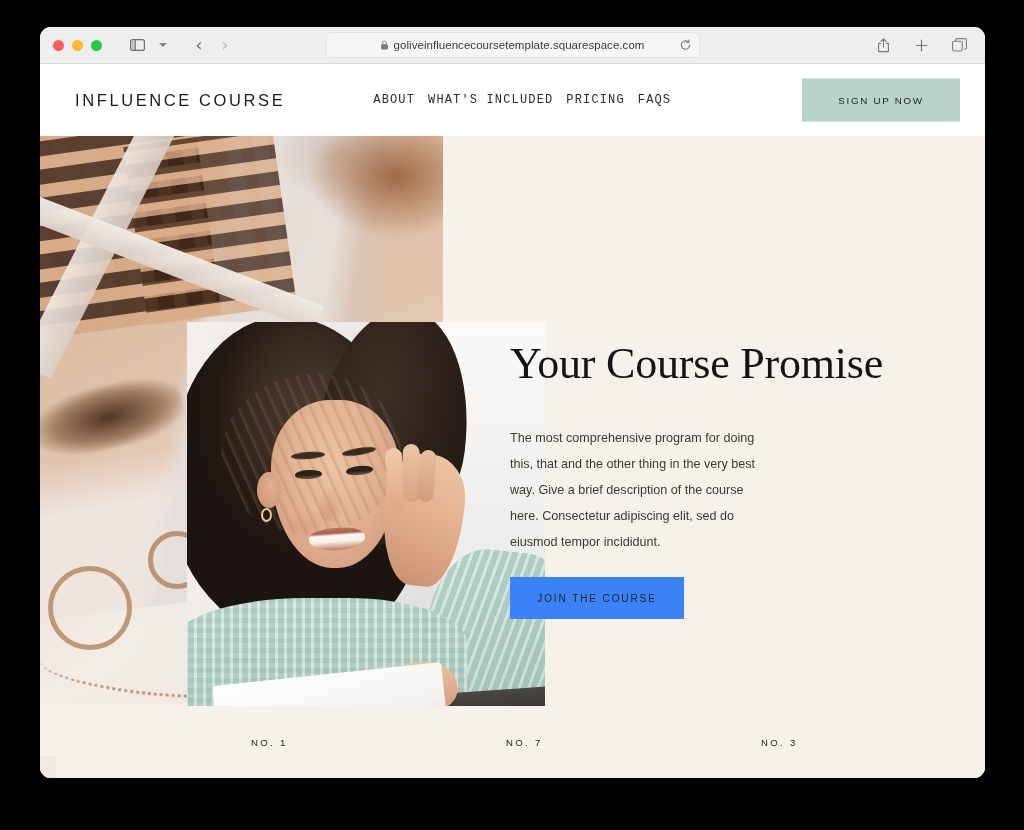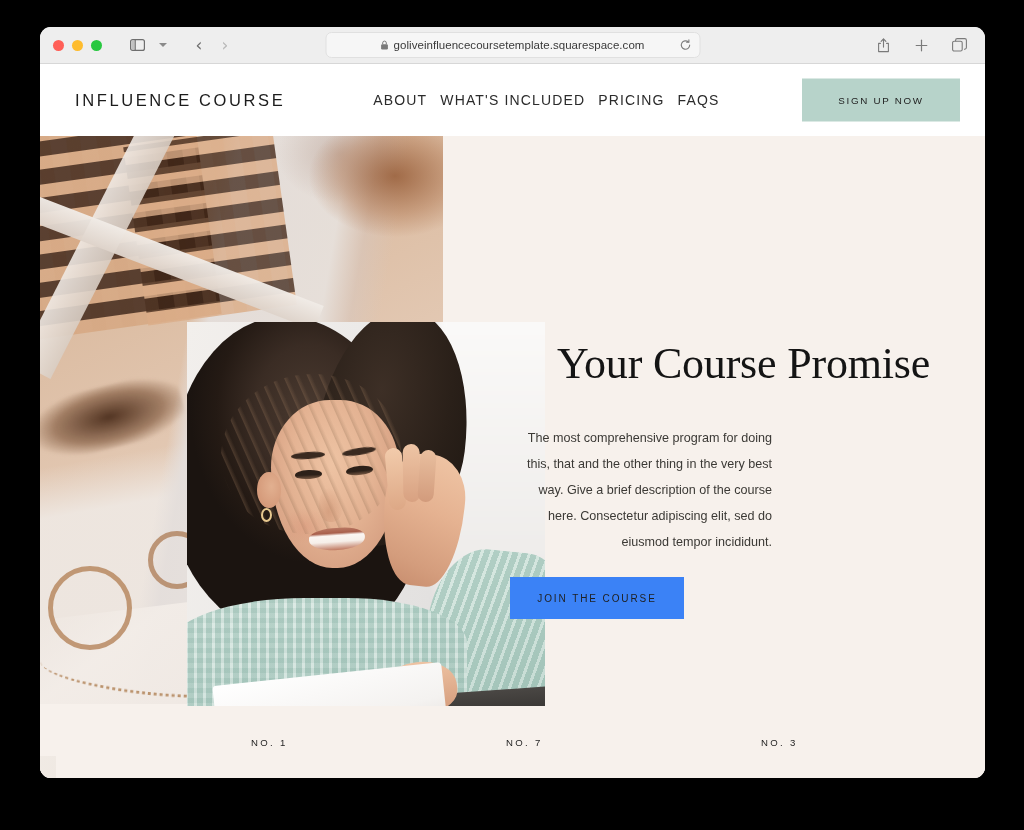--- a/index.html
+++ b/index.html
@@ -131,25 +131,26 @@
     font-weight: 400;
     white-space: nowrap;
   }
   .site-nav {
     display: flex;
     align-items: center;
     gap: 13px;
     margin-left: 88px;
   }
   .nav-link {
-    font-size: 14px;
+    font-size: 12px;
     letter-spacing: 1.15px;
     color: #2b2b2b;
     white-space: nowrap;
     cursor: pointer;
+    font-family: Liberation Mono, monospace;
   }
   .signup-btn {
     position: absolute;
     right: 25px;
     top: 50%;
     transform: translateY(-50%);
     width: 158px;
     height: 43px;
     background: #b7d3ca;
     display: flex;
@@ -512,21 +513,20 @@
     background: linear-gradient(180deg, #eec3a3, #d59d7d);
     transform: rotate(-8deg);
   }
 
   
   .content {
     position: absolute;
     left: 470px;
     top: 0;
     width: 420px;
-    text-align: right;
   }
   .headline {
     margin-top: 206px;
     font-family: "Liberation Serif", "DejaVu Serif", serif;
     font-size: 44px;
     line-height: 1.02;
     letter-spacing: -0.2px;
     color: #141414;
     font-weight: 400;
   }

